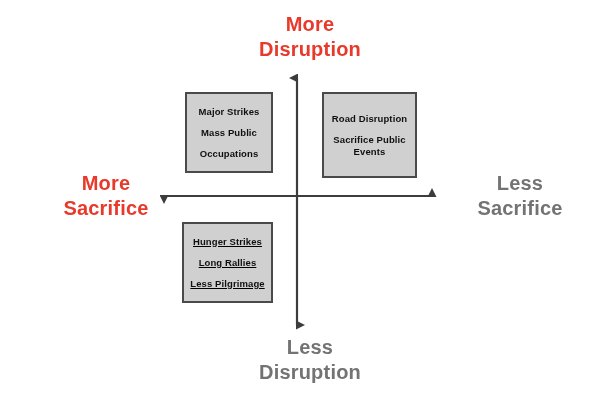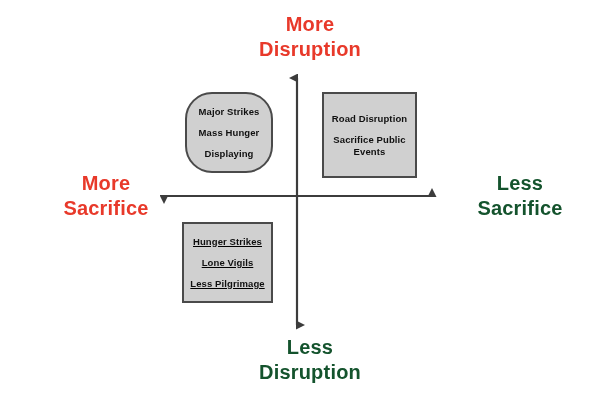--- a/index.html
+++ b/index.html
@@ -22,21 +22,21 @@
   .axis-label {
     position: absolute;
     font-weight: bold;
     font-size: 20px;
     line-height: 25px;
     text-align: center;
     white-space: pre-line;
     letter-spacing: 0.2px;
   }
   .axis-label.red  { color: #e8392a; }
-  .axis-label.blue { color: #14532d; }
+  .axis-label.blue { color: #737373; }
 
   #label-top    { left: 236px; top: 12px;  width: 148px; }
   #label-bottom { left: 236px; top: 335px; width: 148px; }
   #label-left   { left: 42px;  top: 171px; width: 128px; }
   #label-right  { left: 450px; top: 171px; width: 140px; }
 
   
   #axes-svg {
     position: absolute;
     left: 0;
@@ -61,21 +61,21 @@
   .quad-item {
     font-size: 9.5px;
     font-weight: bold;
     color: #101010;
     text-align: center;
     line-height: 12px;
     white-space: pre-line;
     letter-spacing: 0.1px;
   }
 
-  #box-top-left     { left: 185px; top: 92px;  width: 88px;  height: 81px; border-radius: 27px; }
+  #box-top-left     { left: 185px; top: 92px;  width: 88px;  height: 81px; }
   #box-top-right    { left: 322px; top: 92px;  width: 95px;  height: 86px; }
   #box-bottom-left  { left: 182px; top: 222px; width: 91px;  height: 81px; text-decoration: underline; }
   #box-bottom-right { left: 322px; top: 222px; width: 91px;  height: 81px; }
 </style>
 </head>
 <body>
 
 <div id="canvas">
 
   <svg id="axes-svg" viewBox="0 0 615 414" xmlns="http://www.w3.org/2000/svg">
@@ -110,30 +110,30 @@
 Disruption</div>
 
   <div id="label-left" class="axis-label red">More
 Sacrifice</div>
 
   <div id="label-right" class="axis-label blue">Less
 Sacrifice</div>
 
   <div id="box-top-left" class="quad-box">
     <div class="quad-item">Major Strikes</div>
-    <div class="quad-item">Mass Hunger</div>
-    <div class="quad-item">Displaying</div>
+    <div class="quad-item">Mass Public</div>
+    <div class="quad-item">Occupations</div>
   </div>
 
   <div id="box-top-right" class="quad-box">
     <div class="quad-item">Road Disruption</div>
     <div class="quad-item">Sacrifice Public
 Events</div>
   </div>
 
   <div id="box-bottom-left" class="quad-box">
     <div class="quad-item">Hunger Strikes</div>
-    <div class="quad-item">Lone Vigils</div>
+    <div class="quad-item">Long Rallies</div>
     <div class="quad-item">Less Pilgrimage</div>
   </div>
 
 
 </div>
 
 </body></html>

